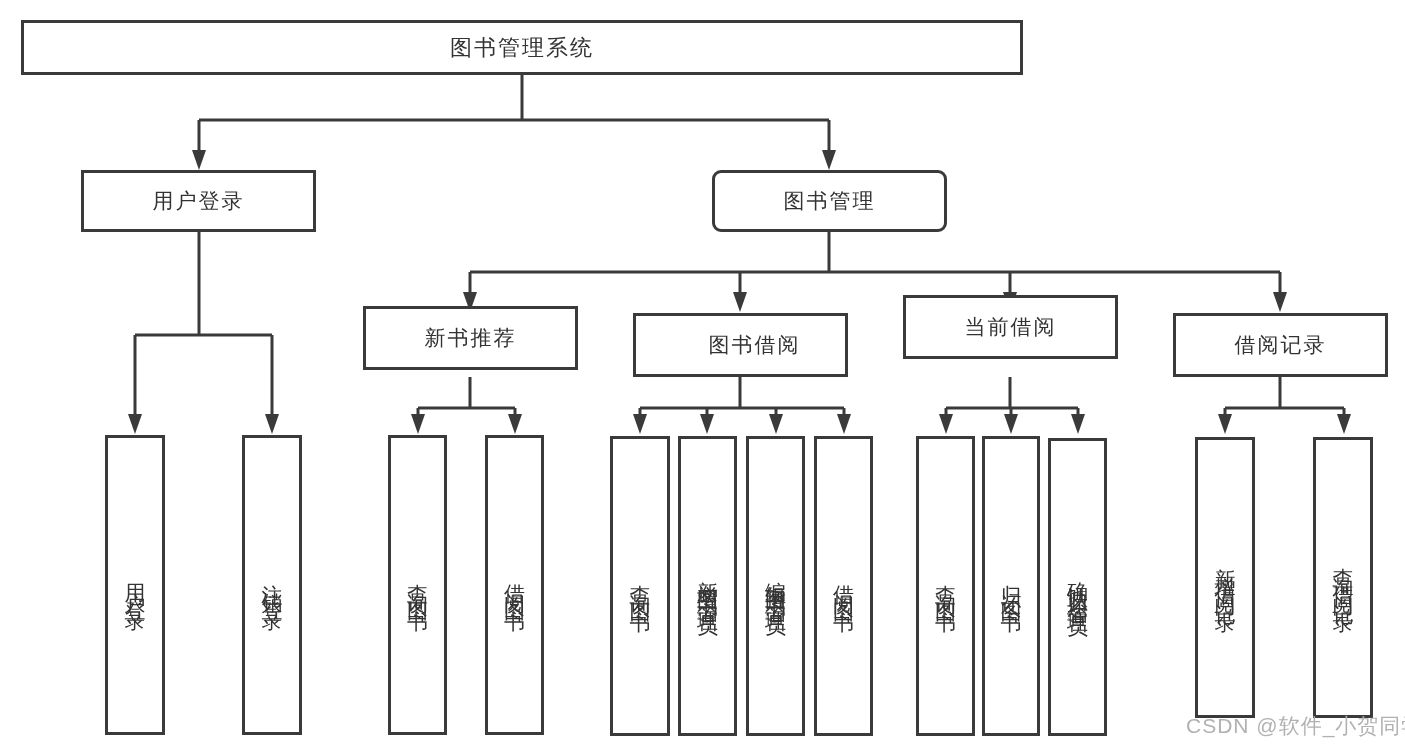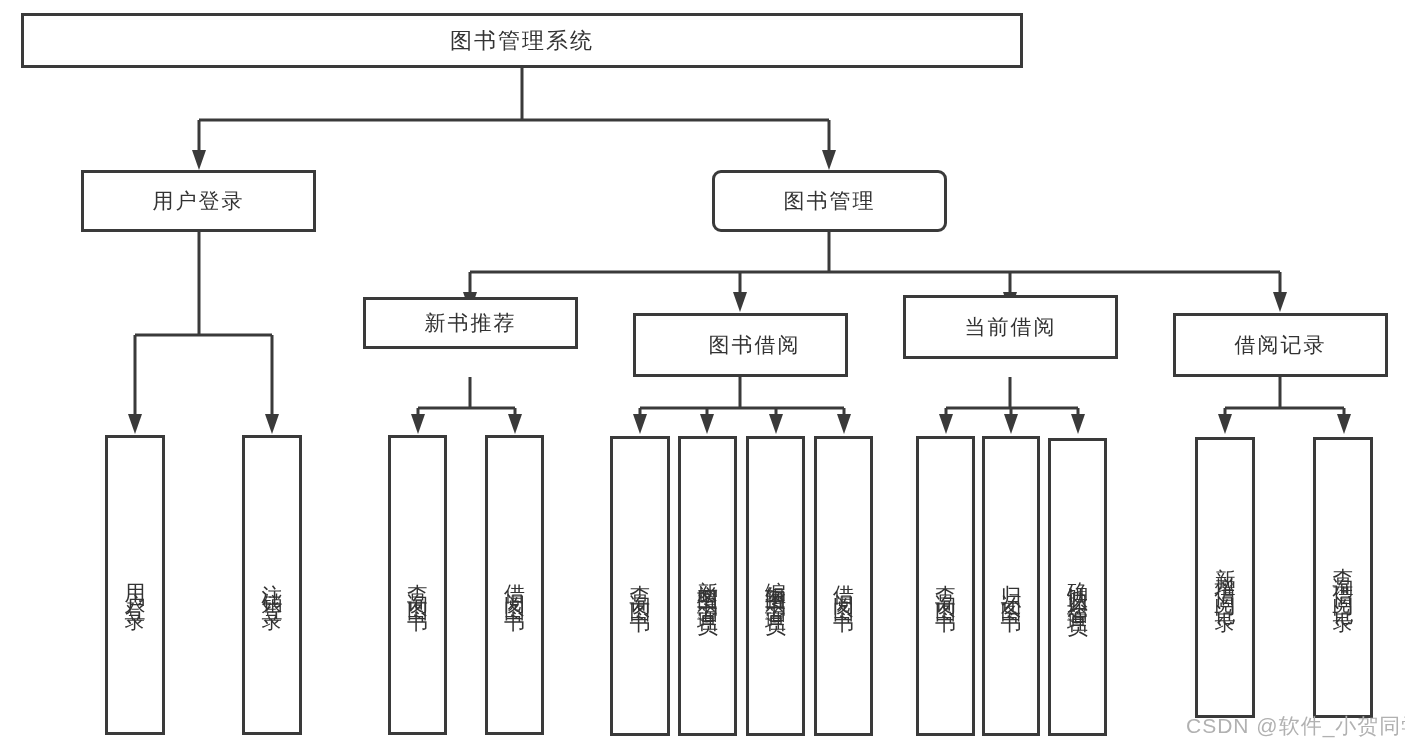--- a/index.html
+++ b/index.html
@@ -27,21 +27,21 @@
   .node{
     position:absolute;
     border:3px solid var(--line);
     background:var(--bg);
     color:var(--text);
     display:flex; align-items:center; justify-content:center;
     font-size:21px; letter-spacing:2px;
     white-space:nowrap;
     z-index:2;
   }
-  .node.root{ font-size:22px; }
+  .node.root{ font-size:22px;margin-top:7px; }
   .leaf{
     position:absolute;
     border:3px solid var(--line);
     background:var(--bg);
     color:var(--text);
     display:flex; align-items:center; justify-content:center;
     writing-mode:vertical-rl; text-orientation:mixed;
     font-size:21px; letter-spacing:9px;
     z-index:2;
   }
@@ -92,21 +92,21 @@
     <polygon points="1071,414 1085,414 1078,434"></polygon>
     <polygon points="1218,414 1232,414 1225,434"></polygon>
     <polygon points="1337,414 1351,414 1344,434"></polygon>
   </svg>
 
   <div class="node root" style="left:21px; top:13px; width:1002px; height:55px;">图书管理系统</div>
 
   <div class="node" style="left:81px; top:170px; width:235px; height:62px;">用户登录</div>
   <div class="node" style="left:712px; top:170px; width:235px; height:62px;border-radius:9px;">图书管理</div>
 
-  <div class="node" style="left:363px; top:297px; width:215px; height:52px;">新书推荐</div>
+  <div class="node" style="left:363px; top:306px; width:215px; height:64px;">新书推荐</div>
   <div class="node" style="left:633px; top:313px; width:215px; height:64px;padding-left:28px;">图书借阅</div>
   <div class="node" style="left:903px; top:295px; width:215px; height:64px;">当前借阅</div>
   <div class="node" style="left:1173px; top:313px; width:215px; height:64px;">借阅记录</div>
 
   <div class="leaf" style="left:105px; top:435px; width:60px; height:300px;">用户登录</div>
   <div class="leaf" style="left:242px; top:435px; width:60px; height:300px;">注销登录</div>
 
   <div class="leaf" style="left:388px; top:435px; width:59px; height:300px;">查询图书</div>
   <div class="leaf" style="left:485px; top:435px; width:59px; height:300px;">借阅图书</div>
 

